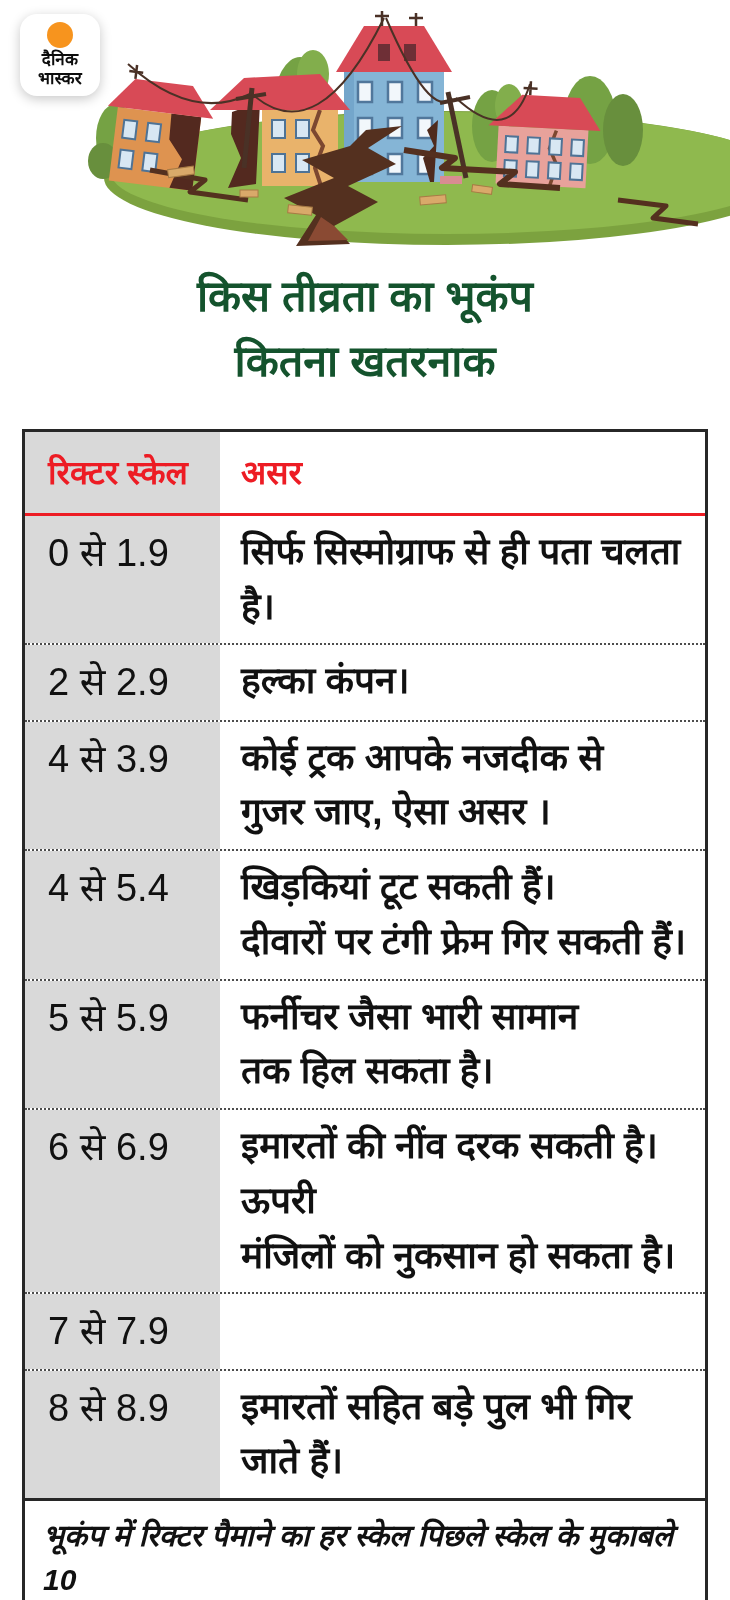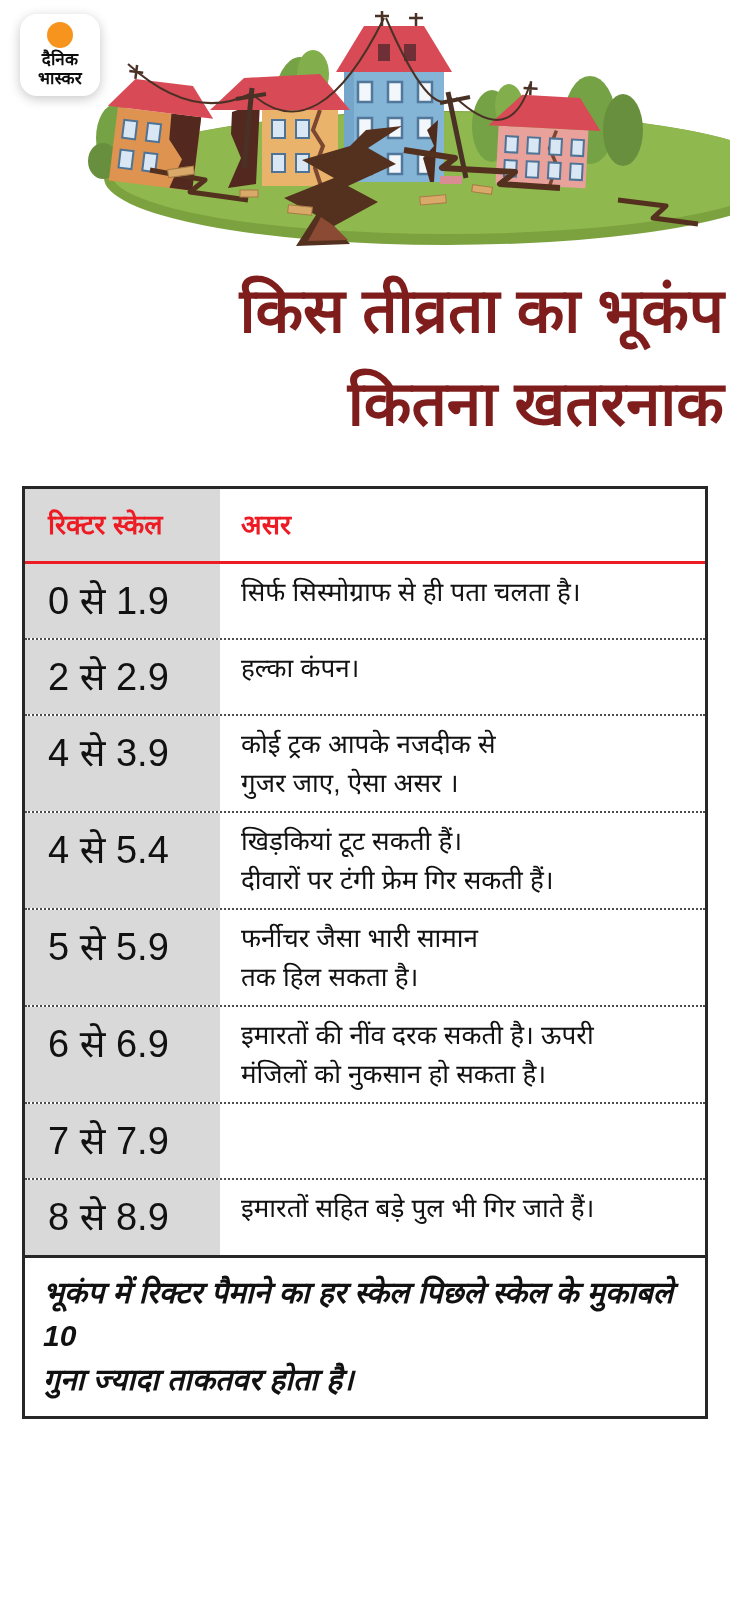--- a/index.html
+++ b/index.html
@@ -15,36 +15,36 @@
   .logo {
     position:absolute; left:20px; top:14px; z-index:5;
     width:80px; height:82px; background:#fff; border-radius:17px;
     box-shadow:0 3px 12px rgba(0,0,0,.22);
     display:flex; flex-direction:column; align-items:center; justify-content:center;
   }
   .logo-sun { width:26px; height:26px; border-radius:50%; background:#F7941E; margin-bottom:3px; }
   .logo-text { font-weight:bold; font-size:17px; line-height:1.1; color:#0d0d0d; letter-spacing:.2px; }
   
   .title { text-align:center; margin:8px 6px 36px; }
-  .title div { font-size:62px; font-weight:800; line-height:1.5; color:#7f1d1d;text-align:right; }
+  .title div { font-size:43px; font-weight:800; line-height:1.5; color:#14532d; }
   
   .table-wrap { margin:0 22px; border:3px solid #272727; }
   .trow { display:flex; align-items:stretch; }
   .cell-scale {
     width:195px; flex:0 0 195px; background:#D9D9D9;
     padding:9px 6px 9px 23px; font-size:38px; line-height:1.48;
     white-space:pre-line; font-weight:500;
   }
   .cell-effect {
-    flex:1; padding:9px 14px 9px 21px; font-size:26px; line-height:1.48;
-    white-space:pre-line; font-weight:400;
+    flex:1; padding:9px 14px 9px 21px; font-size:37px; line-height:1.48;
+    white-space:pre-line; font-weight:700;
   }
   .header-row { border-bottom:3px solid #ED1C24; }
   .header-row .cell-scale, .header-row .cell-effect {
-    color:#ED1C24; font-weight:bold; font-size:27px; padding-top:17px; padding-bottom:15px;
+    color:#ED1C24; font-weight:bold; font-size:33px; padding-top:17px; padding-bottom:15px;
   }
   .data-row + .data-row { border-top:2px dotted #4d4d4d; }
   .footnote {
     border-top:3px solid #272727; background:#fff;
     padding:13px 18px 15px 18px; font-style:italic; font-weight:bold;
     font-size:30px; line-height:1.45; white-space:pre-line;
   }
 </style>
 </head>
 <body>

